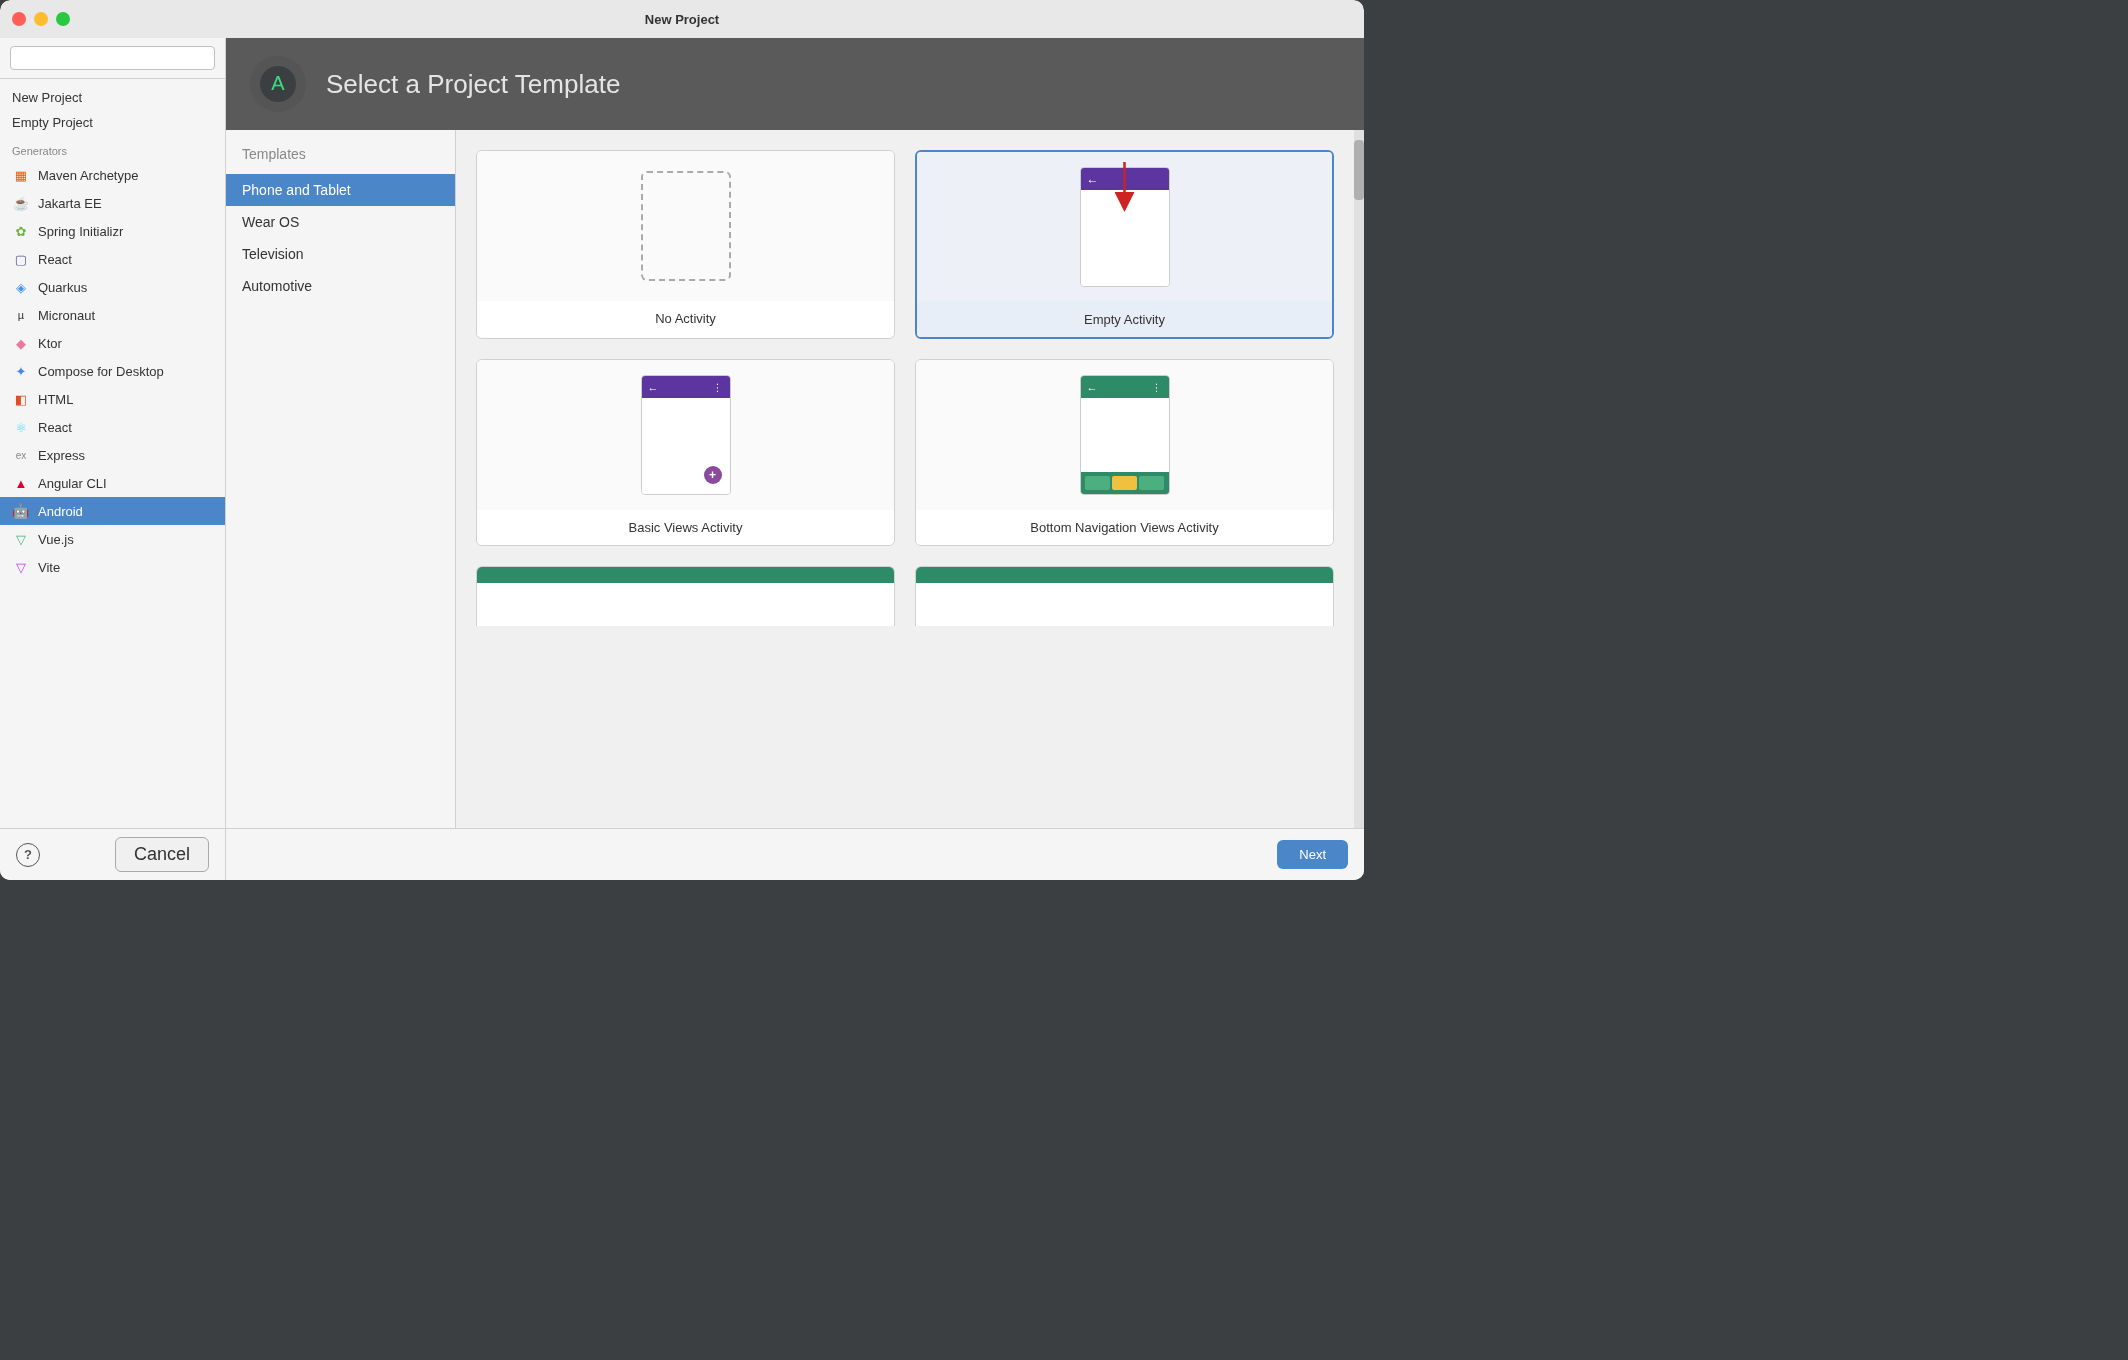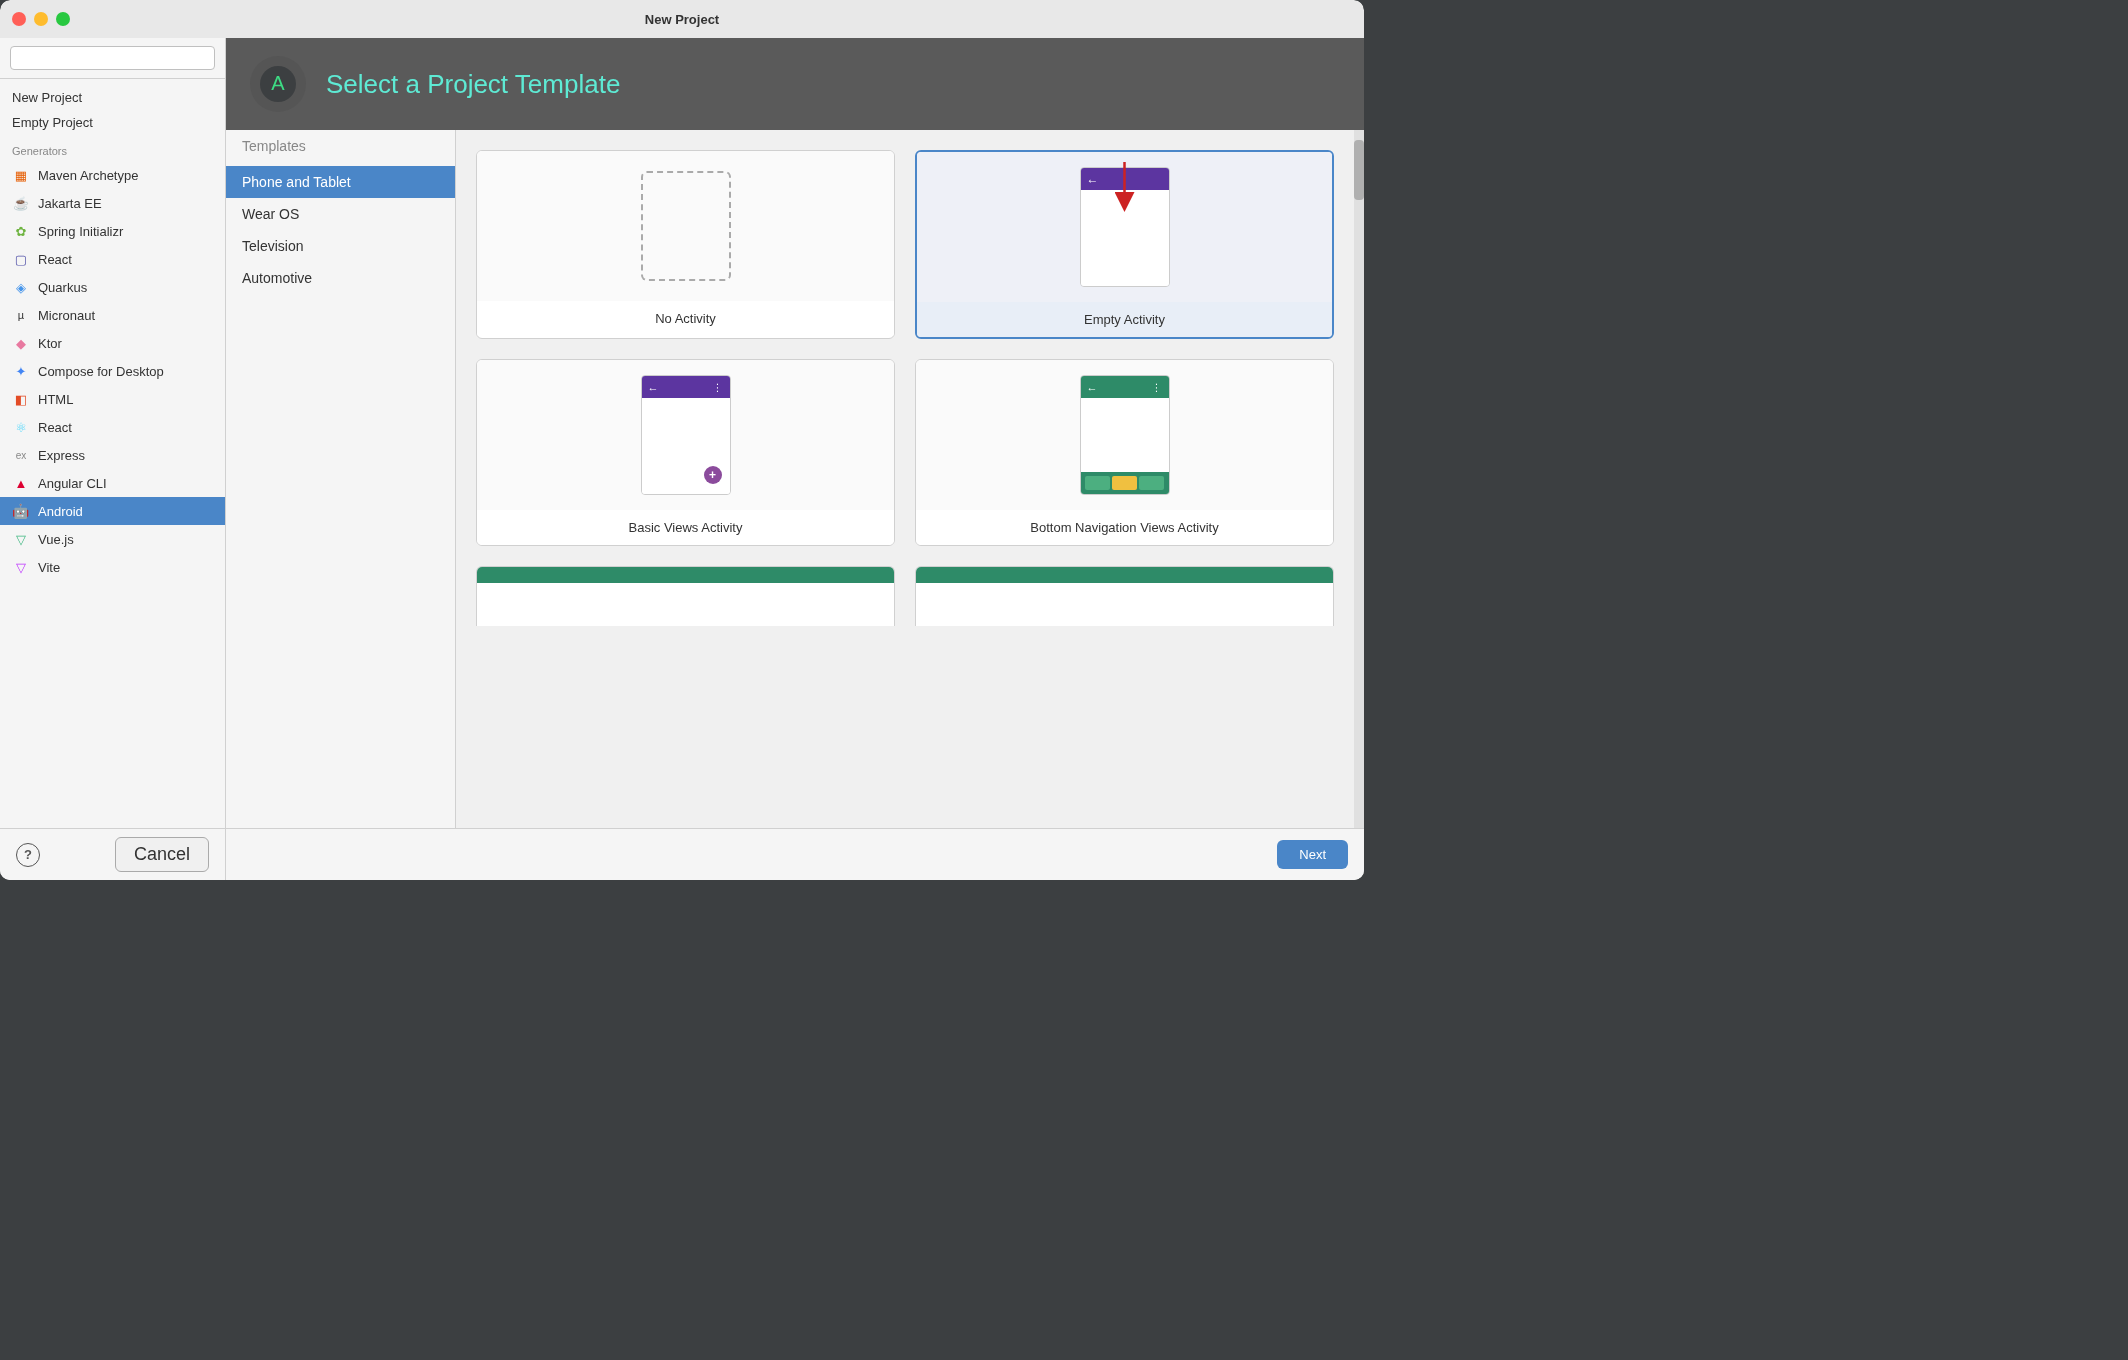--- a/index.html
+++ b/index.html
@@ -172,36 +172,36 @@
       height: 56px;
       background: #555;
       border-radius: 50%;
       display: flex;
       align-items: center;
       justify-content: center;
     }
     .panel-title {
       font-size: 26px;
       font-weight: 300;
-      color: #5eead4;
+      color: #e5e5e5;
     }
 
     
     .panel-content {
       display: flex;
       flex: 1;
       overflow: hidden;
     }
 
     
     .templates-sidebar {
       width: 230px;
       background: #f5f5f5;
       border-right: 1px solid #d0d0d0;
-      padding: 4px 0;
+      padding: 12px 0;
     }
     .templates-label {
       font-size: 14px;
       color: #888;
       padding: 4px 16px 12px;
     }
     .template-item {
       padding: 8px 16px;
       font-size: 14px;
       color: #333;

